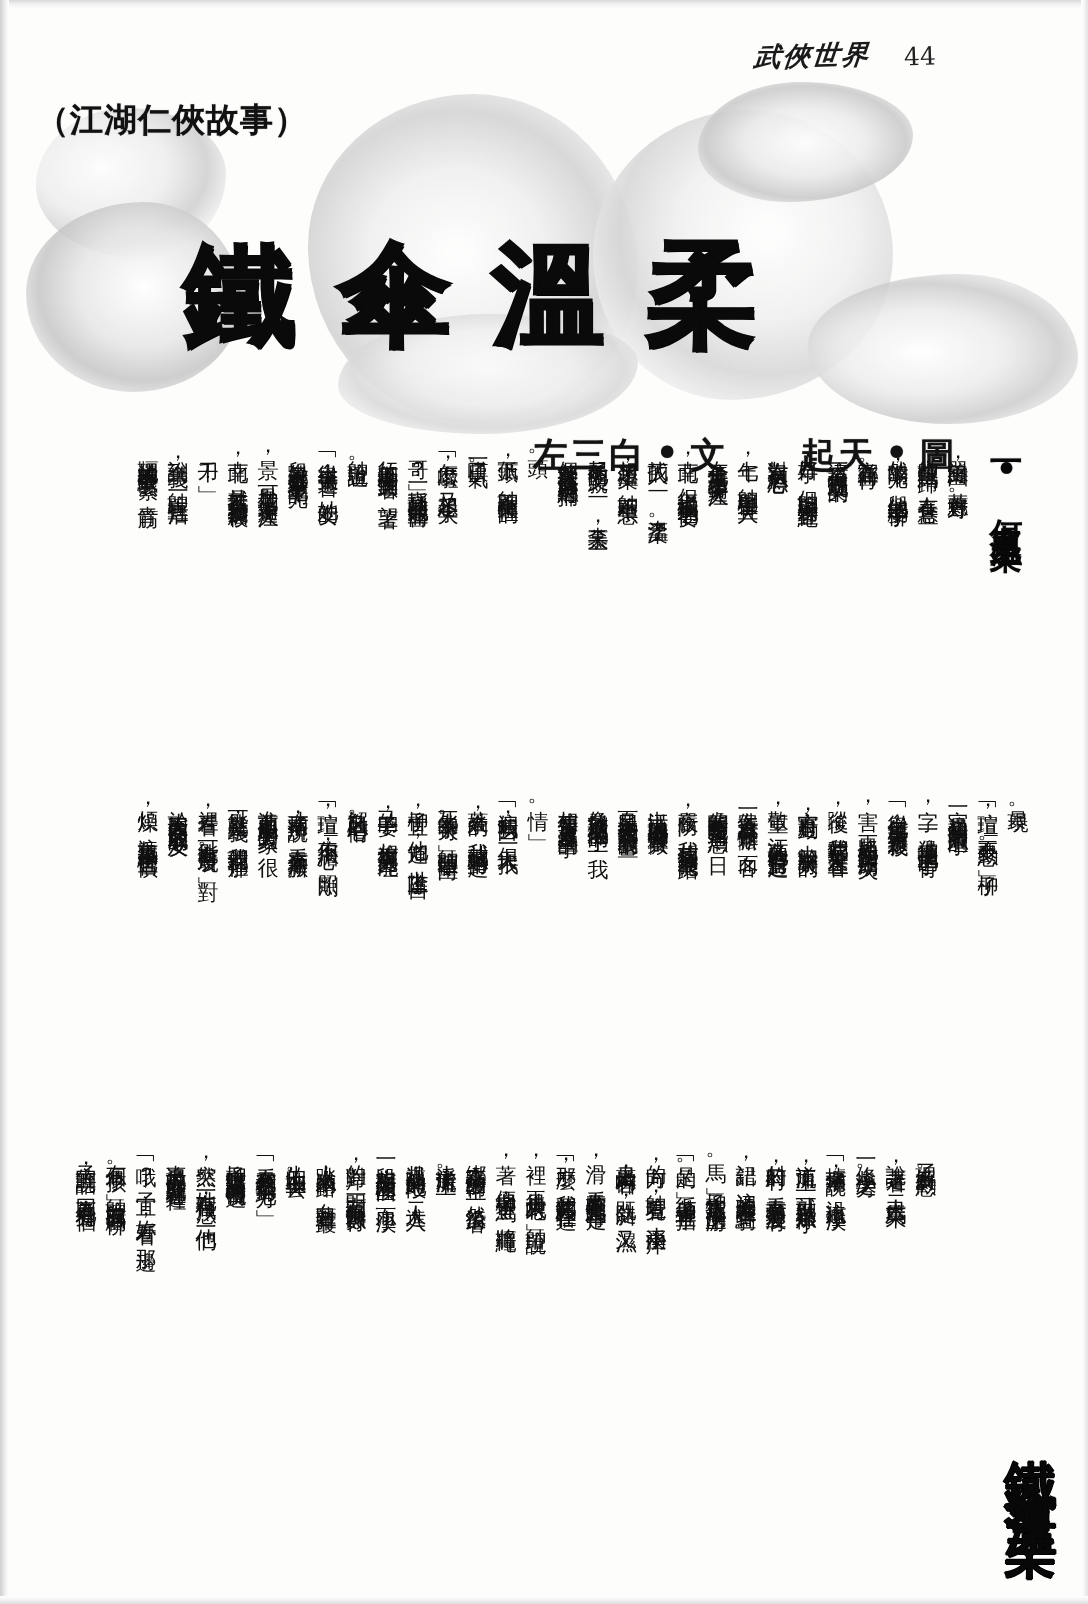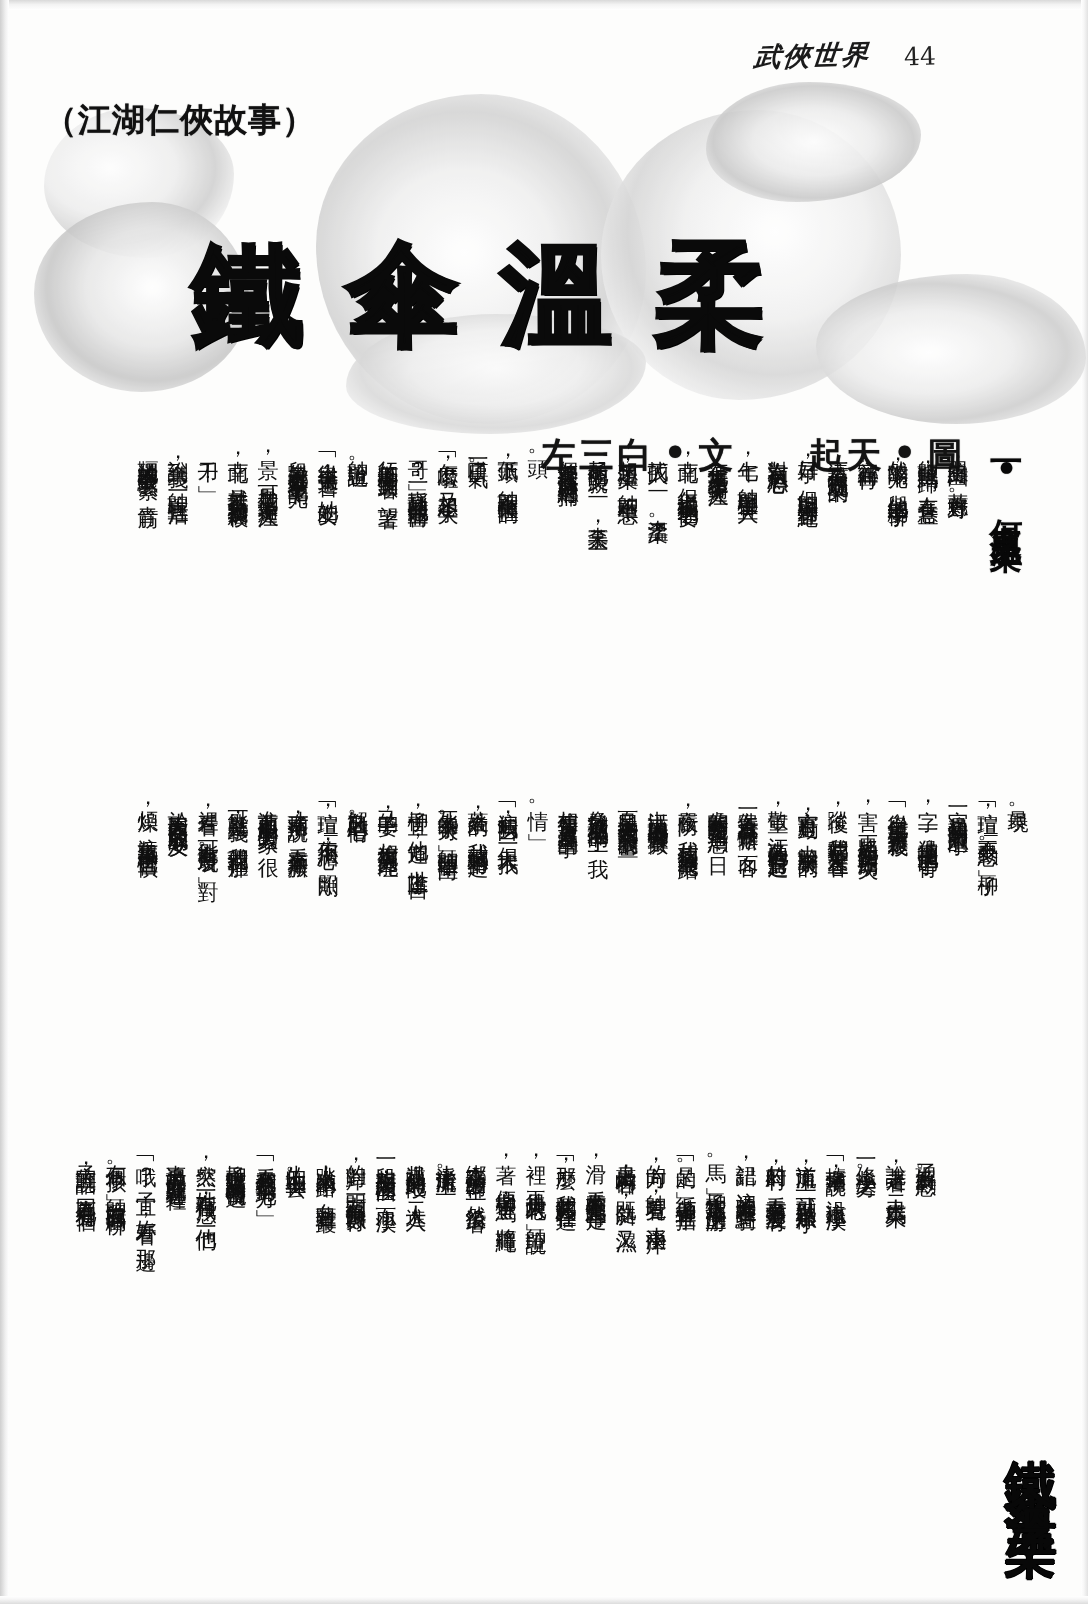--- a/index.html
+++ b/index.html
@@ -32,21 +32,21 @@
     transform:skewX(-7deg) rotate(-1.5deg);
     color:#1b1b1b;
   }
   .page-num{
     font-family:"DejaVu Serif","Liberation Serif",serif;
     font-size:25px;font-weight:400;color:#222;
     transform:rotate(-2deg);
   }
 
   
-  .title-block{position:absolute;top:84px;left:16px;width:956px;height:330px;}
+  .title-block{position:absolute;top:84px;left:8px;width:956px;height:330px;}
 
   .splash{position:absolute;border-radius:48% 52% 46% 54%/52% 44% 56% 48%;
     filter:blur(0.4px);opacity:.85;}
   .sp1{left:28px;top:24px;width:190px;height:150px;
     background:radial-gradient(ellipse at 35% 40%,#fdfdfd 0%,#ededed 38%,#cfcfcf 60%,#f8f8f8 78%,#ffffff 100%);}
   .sp2{left:18px;top:118px;width:215px;height:190px;
     background:radial-gradient(ellipse at 55% 45%,#ffffff 0%,#e6e6e6 40%,#c6c6c6 63%,#f4f4f4 82%,#ffffff 100%);
     border-radius:55% 45% 50% 50%/48% 52% 48% 52%;}
   .sp3{left:300px;top:10px;width:330px;height:330px;
     background:radial-gradient(ellipse at 45% 48%,#ffffff 0%,#efefef 34%,#d2d2d2 58%,#f6f6f6 80%,#ffffff 100%);

